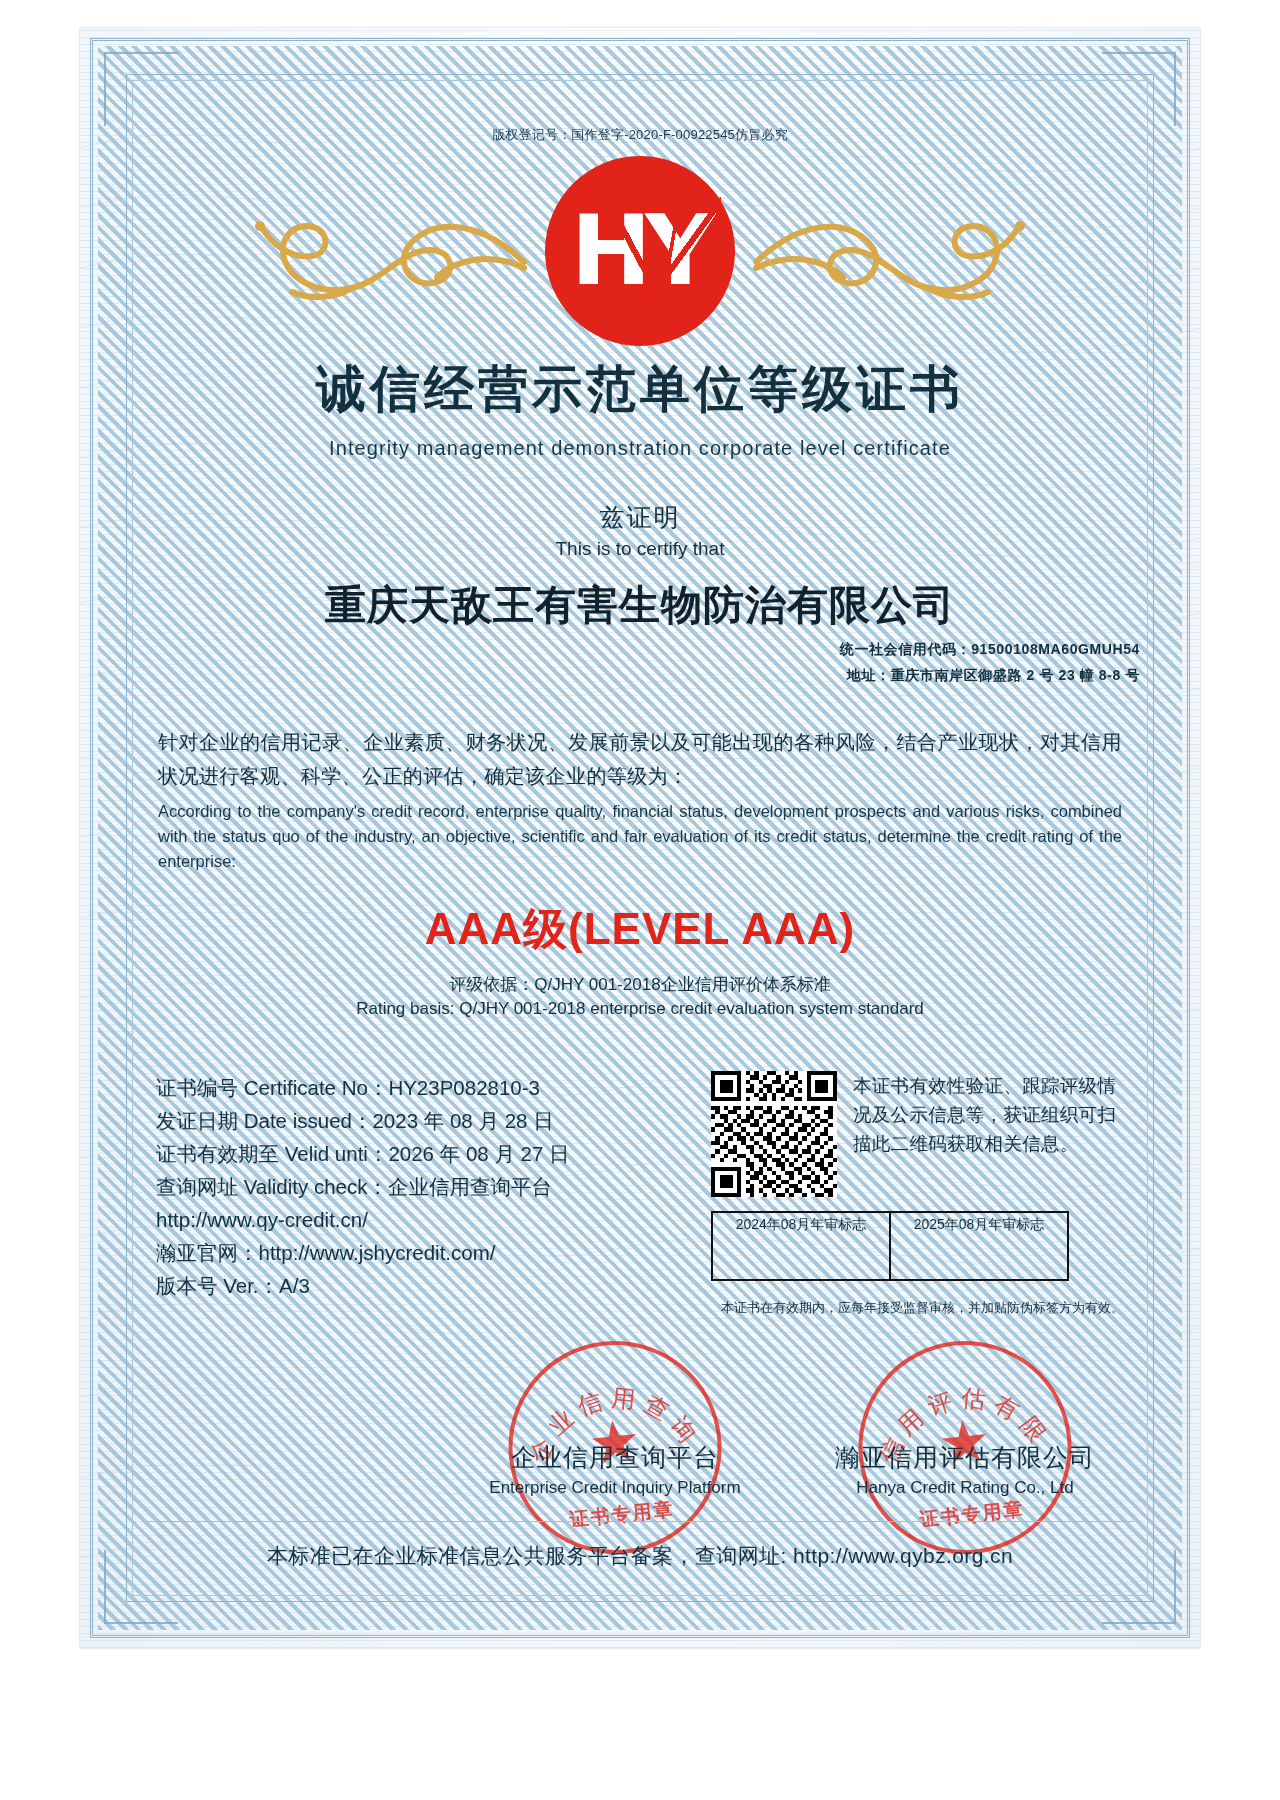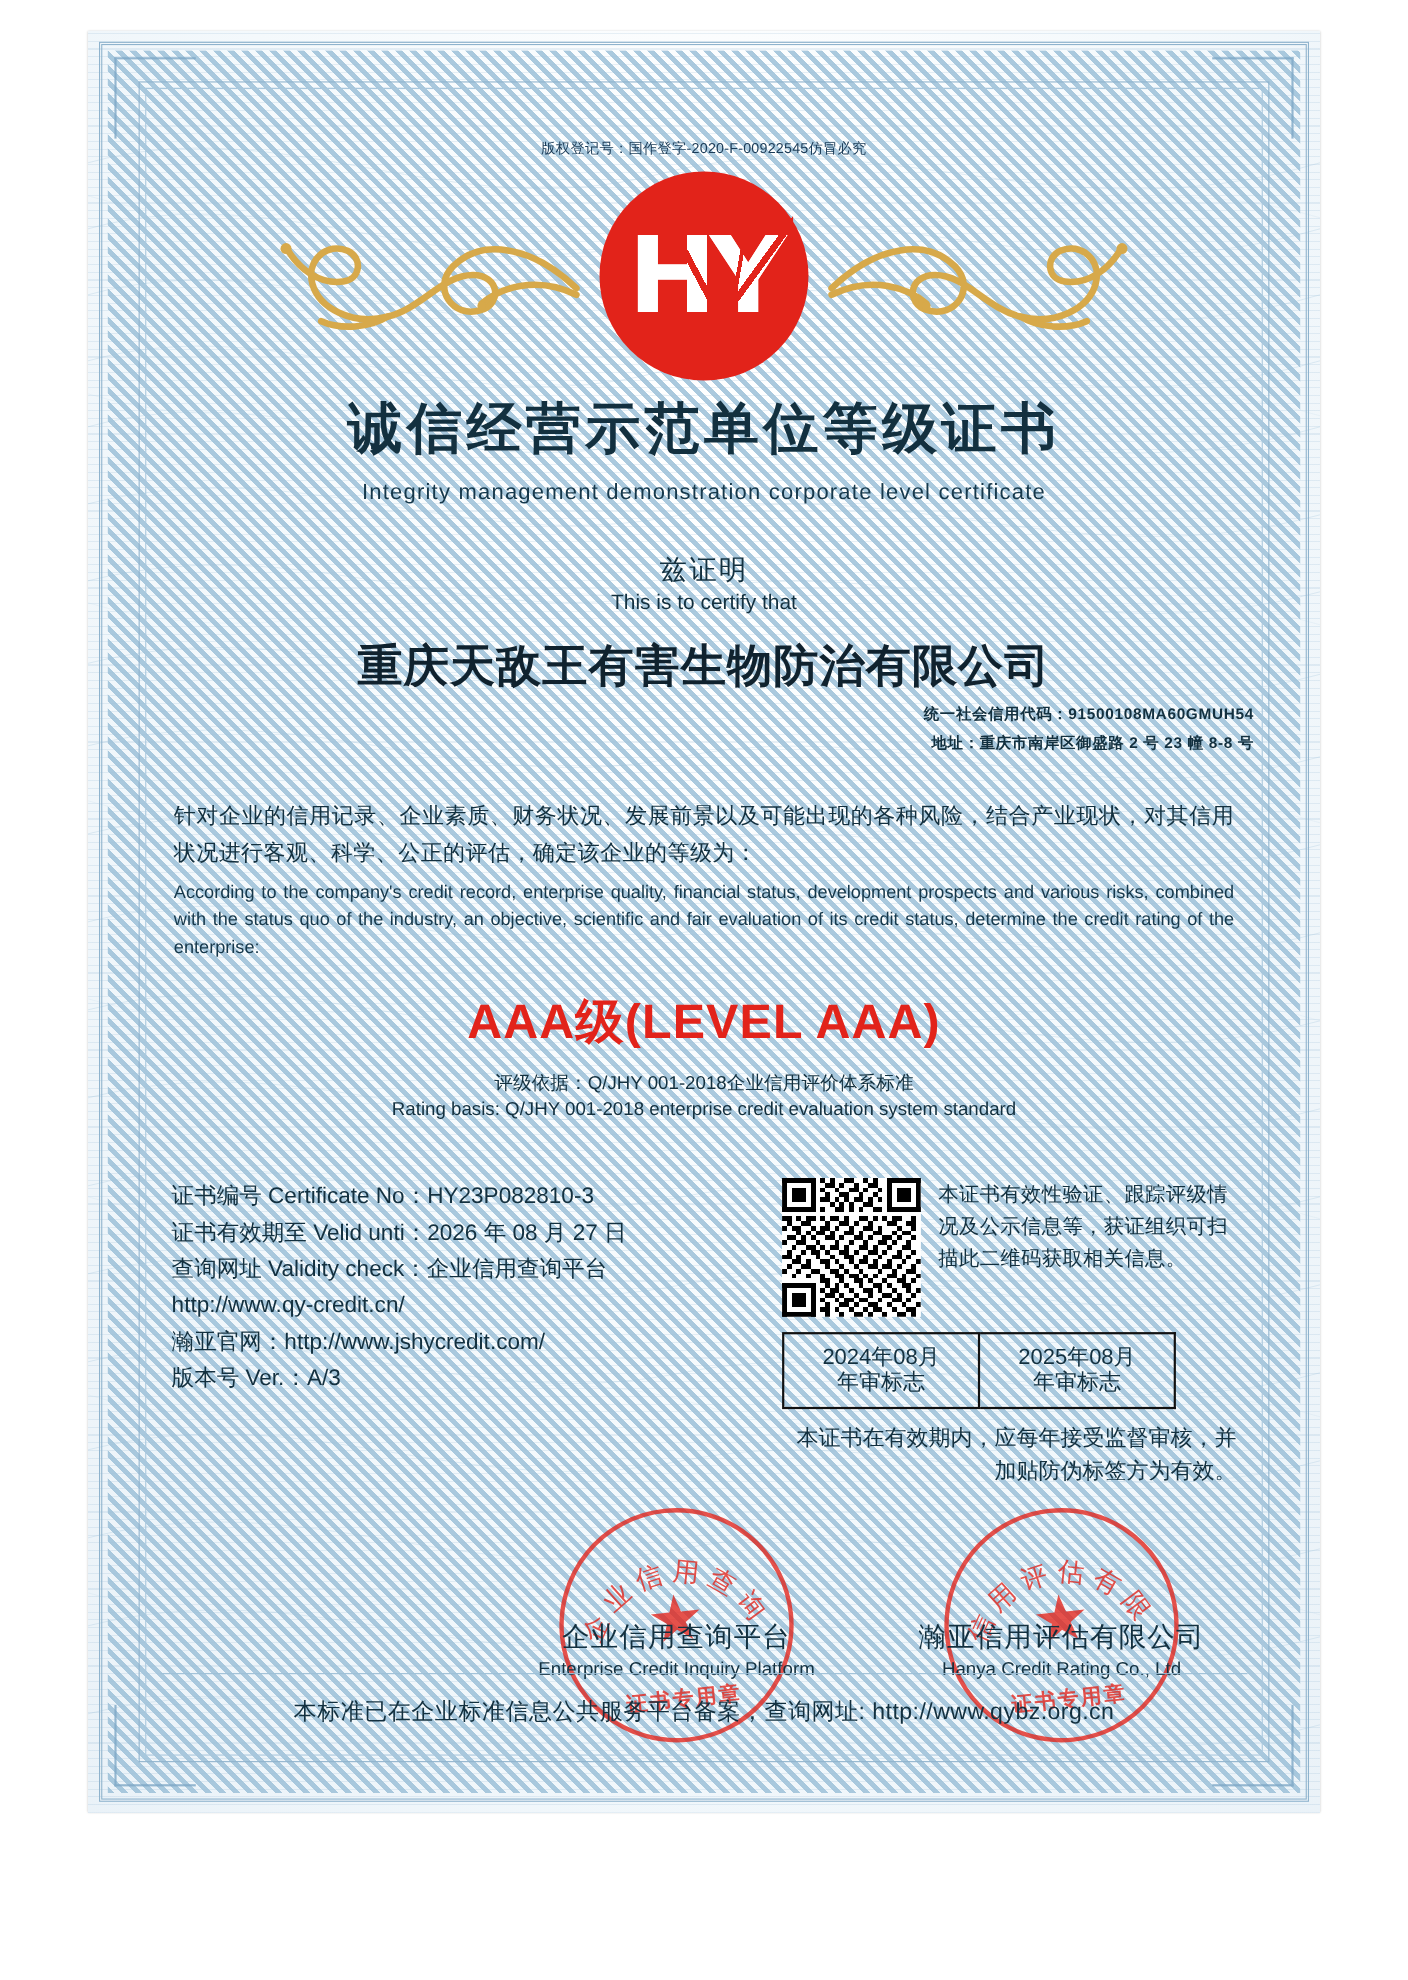--- a/index.html
+++ b/index.html
@@ -269,31 +269,30 @@
   .stamp-boxes {
     display: flex;
     margin-top: 14px;
     gap: 0;
   }
   .stamp-box {
     width: 176px;
     height: 66px;
     border: 2px solid #111;
     display: flex;
-    flex-direction: column;
-    align-items: center;
+    flex-direction: row;
     justify-content: center;
-    font-size: 20px;
+    font-size: 14px;
     color: #13303f;
     line-height: 23px;
   }
   .stamp-box + .stamp-box { border-left: none; }
   .annual-note {
     margin-top: 12px;
-    font-size: 20px;
+    font-size: 13px;
     line-height: 30px;
     color: #13303f;
     text-align: right;
   }
 
   
   .seals {
     position: relative;
     height: 230px;
     margin-top: 18px;
@@ -475,20 +474,21 @@
       <div class="para-en">According to the company's credit record, enterprise quality, financial status, development prospects and various risks, combined with the status quo of the industry, an objective, scientific and fair evaluation of its credit status, determine the credit rating of the enterprise:</div>
     </div>
 
     <div class="level">AAA级(LEVEL AAA)</div>
     <div class="basis-cn">评级依据：Q/JHY 001-2018企业信用评价体系标准</div>
     <div class="basis-en">Rating basis: Q/JHY 001-2018 enterprise credit evaluation system standard</div>
 
     <div class="details-row">
       <div class="details-left">
         <div class="detail-line">证书编号 Certificate No：HY23P082810-3</div>
+        <div class="detail-line">发证日期 Date issued：2023 年 08 月 28 日</div>
         <div class="detail-line">证书有效期至 Velid unti：2026 年 08 月 27 日</div>
         <div class="detail-line">查询网址 Validity check：企业信用查询平台</div>
         <div class="detail-line">http://www.qy-credit.cn/</div>
         <div class="detail-line">瀚亚官网：http://www.jshycredit.com/</div>
         <div class="detail-line">版本号 Ver.：A/3</div>
       </div>
 
       <div class="details-right">
         <div class="qr-row">
           <svg class="qr" viewBox="0 0 29 29" shape-rendering="crispEdges">

